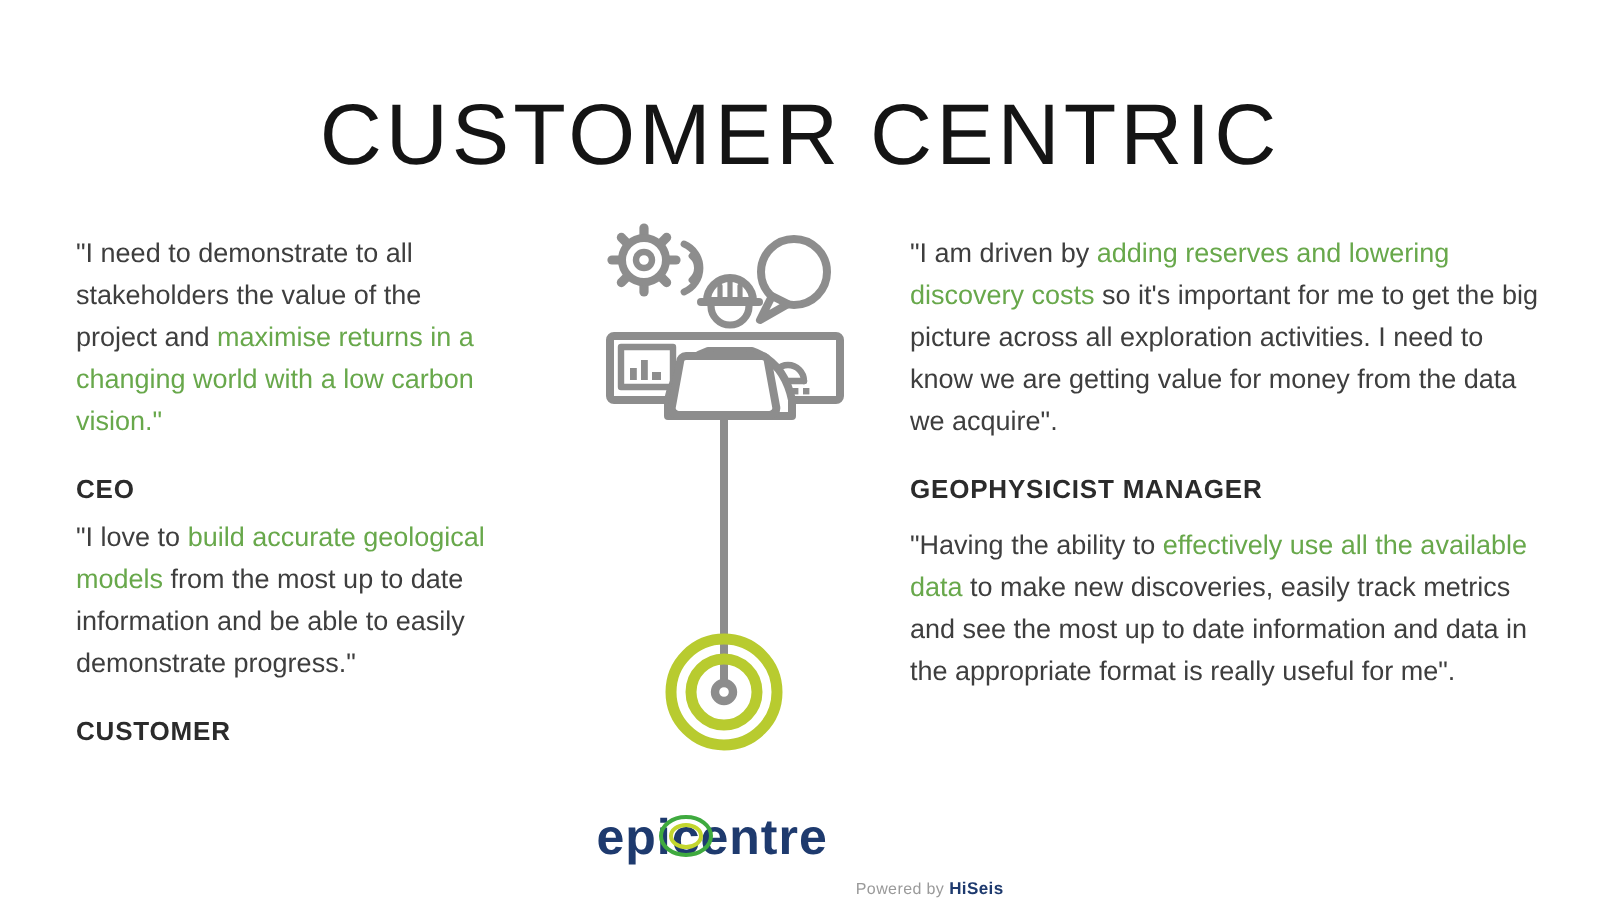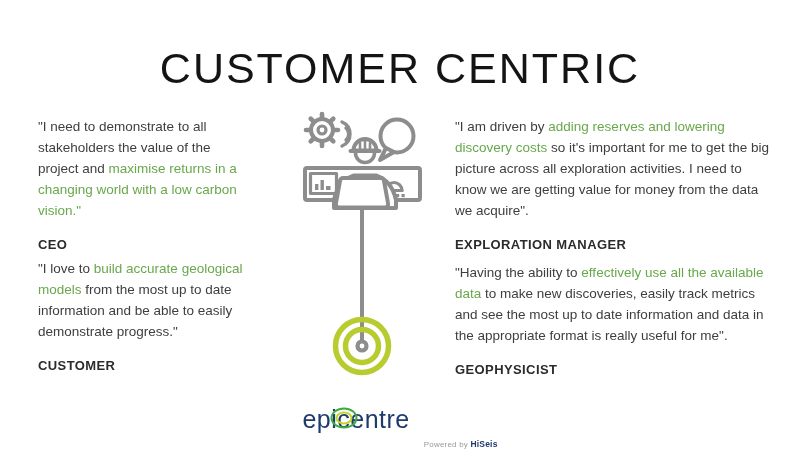--- a/index.html
+++ b/index.html
@@ -29,21 +29,21 @@
   .q-em{left:455px;top:116px;width:316px;}
   .q-geo{left:38px;top:258px;width:250px;}
   .q-gp{left:455px;top:262px;width:316px;}
   .center-art{position:absolute;left:296px;top:102px;width:132px;height:290px;}
   .logo-row{
     position:absolute;left:0;top:399px;width:800px;height:40px;
     display:flex;align-items:center;justify-content:center;gap:14px;
   }
   .brand{
     position:relative;
-    font-size:25px;font-weight:400;letter-spacing:.5px;color:#1e3a6e;
+    font-size:25px;font-weight:700;letter-spacing:.5px;color:#1e3a6e;
   }
   .logo-c{position:relative;display:inline-block;}
   .logo-c svg{
     position:absolute;left:50%;top:46%;transform:translate(-50%,-50%);
     overflow:visible;pointer-events:none;
   }
   .powered{
     font-size:8px;color:#9a9a9a;padding-top:6px;letter-spacing:.2px;margin-top:44px;
   }
   .powered b{color:#1e3a6e;font-size:8.5px;}
@@ -53,31 +53,30 @@
 
 <div class="title">CUSTOMER CENTRIC</div>
 
 <div class="quote q-ceo">
   <p><span>"I need to demonstrate to all stakeholders the value of the project and </span><span class="green">maximise returns in a changing world with a low carbon vision."</span></p>
   <div class="role">CEO</div>
 </div>
 
 <div class="quote q-em">
   <p><span>"I am driven by </span><span class="green">adding reserves and lowering discovery costs</span><span> so it's important for me to get the big picture across all exploration activities. I need to know we are getting value for money from the data we acquire".</span></p>
-  <div class="role">EXPLORATION MANAGER</div>
+  <div class="role">GEOPHYSICIST MANAGER</div>
 </div>
 
 <div class="quote q-geo">
   <p><span>"I love to </span><span class="green">build accurate geological models</span><span> from the most  up to date information and be able to easily demonstrate progress."</span></p>
   <div class="role">CUSTOMER</div>
 </div>
 
 <div class="quote q-gp">
   <p><span>"Having the ability to </span><span class="green">effectively use all the available data</span><span> to make new discoveries, easily track metrics and see the most up to date information and data in the appropriate format is really useful for me".</span></p>
-  <div class="role">GEOPHYSICIST</div>
 </div>
 
 <svg class="center-art" viewBox="0 0 132 290" xmlns="http://www.w3.org/2000/svg">
   <g stroke="#8d8d8d" fill="none" stroke-width="4" stroke-linecap="round" stroke-linejoin="round">
 
     <line x1="66" y1="106" x2="66" y2="240"></line>
 
     <g>
       <rect x="9" y="66" width="115" height="32" rx="2" fill="#ffffff"></rect>
       <rect x="14.5" y="71.5" width="26" height="20" stroke-width="3.2"></rect>

